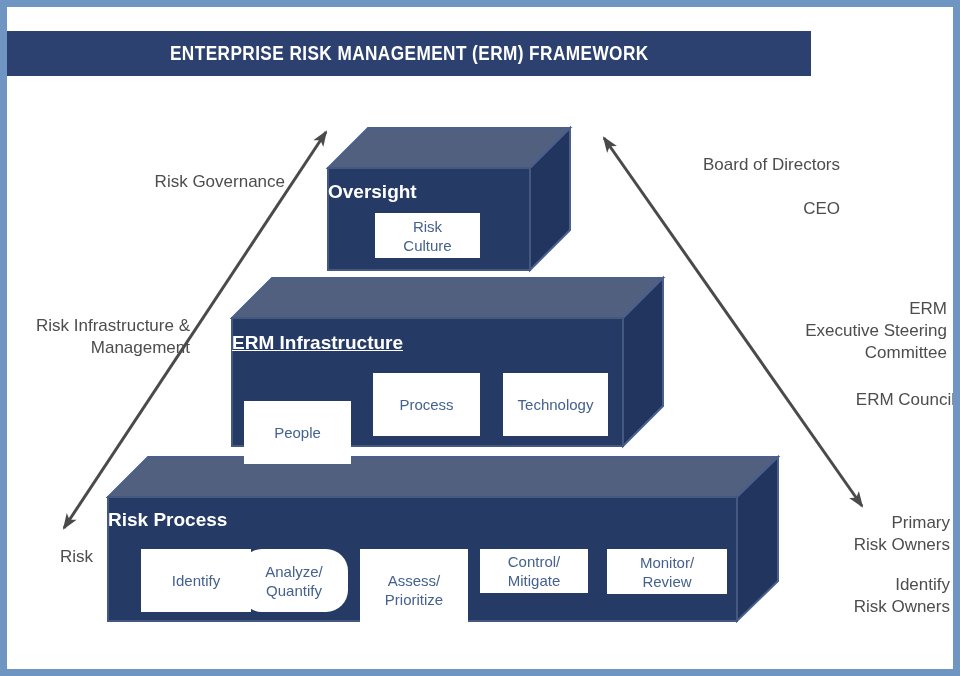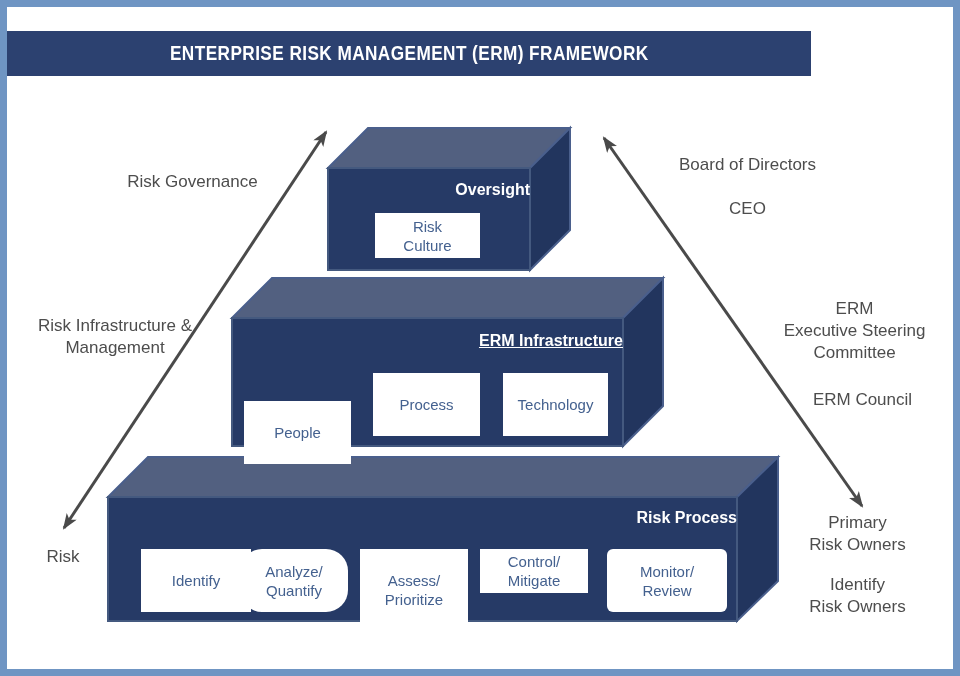--- a/index.html
+++ b/index.html
@@ -3,26 +3,26 @@
 <meta charset="utf-8">
 <style>
   html,body{margin:0;padding:0;background:#e8e8e8;font-family:"Liberation Sans",sans-serif;}
   .slide{position:relative;width:960px;height:676px;background:#ffffff;overflow:hidden;}
   .border-overlay{position:absolute;inset:0;border:7px solid #6F95C3;pointer-events:none;z-index:50;}
   .titlebar{position:absolute;left:7px;top:7px;width:804px;height:45px;background:#2C4170;
     display:flex;align-items:center;justify-content:center;z-index:10;margin-top:24px;}
   .title-text{color:#ffffff;font-weight:bold;font-size:20px;letter-spacing:.5px;
     transform:scaleX(.86);display:inline-block;white-space:nowrap;}
   .canvas{position:absolute;left:0;top:0;width:960px;height:676px;z-index:1;}
-  .lvl-title{position:absolute;color:#ffffff;font-weight:bold;font-size:16px;
-    text-align:right;z-index:5;}
+  .lvl-title{position:absolute;color:#ffffff;font-weight:bold;font-size:19px;
+    text-align:left;z-index:5;}
   .wbox{position:absolute;background:#ffffff;color:#44618F;font-size:15px;line-height:19px;
     display:flex;align-items:center;justify-content:center;text-align:center;
     white-space:pre-line;z-index:5;}
-  .lbl{position:absolute;color:#4D4D4D;font-size:17px;line-height:22px;text-align:center;
+  .lbl{position:absolute;color:#4D4D4D;font-size:17px;line-height:22px;text-align:right;
     white-space:pre-line;z-index:5;}
 </style>
 </head>
 <body>
 
 <div class="slide">
 
   <svg class="canvas" viewBox="0 0 960 676" xmlns="http://www.w3.org/2000/svg">
     <defs>
       <marker id="ah" markerWidth="20" markerHeight="14" refX="14" refY="6" orient="auto-start-reverse" markerUnits="userSpaceOnUse">
@@ -67,25 +67,25 @@
   <div class="wbox" style="left:373px;top:373px;width:107px;height:63px;">Process</div>
   <div class="wbox" style="left:503px;top:373px;width:105px;height:63px;">Technology</div>
 
   <div class="wbox" style="left:121px;top:549px;width:110px;height:63px;margin-left:20px;">Identify</div>
   <div class="wbox" style="left:240px;top:549px;width:108px;height:63px;border-radius:22px;">Analyze/
 Quantify</div>
   <div class="wbox" style="left:360px;top:549px;width:108px;height:82px;">Assess/
 Prioritize</div>
   <div class="wbox" style="left:480px;top:549px;width:108px;height:44px;">Control/
 Mitigate</div>
-  <div class="wbox" style="left:607px;top:549px;width:120px;height:63px;border-radius:6px;">Monitor/
+  <div class="wbox" style="left:607px;top:549px;width:120px;height:45px;">Monitor/
 Review</div>
 
   <div class="lbl" style="left:100px;top:171px;width:185px;">Risk Governance</div>
-  <div class="lbl" style="left:8px;top:315px;width:182px;padding-left:16px;">Risk Infrastructure &amp;
+  <div class="lbl" style="left:8px;top:315px;width:182px;">Risk Infrastructure &amp;
 Management</div>
   <div class="lbl" style="left:33px;top:546px;width:60px;">Risk</div>
 
   <div class="lbl" style="left:655px;top:154px;width:185px;">Board of Directors</div>
   <div class="lbl" style="left:655px;top:198px;width:185px;">CEO</div>
   <div class="lbl" style="left:762px;top:298px;width:185px;">ERM
 Executive Steering
 Committee</div>
   <div class="lbl" style="left:770px;top:389px;width:185px;">ERM Council</div>
   <div class="lbl" style="left:765px;top:512px;width:185px;">Primary

